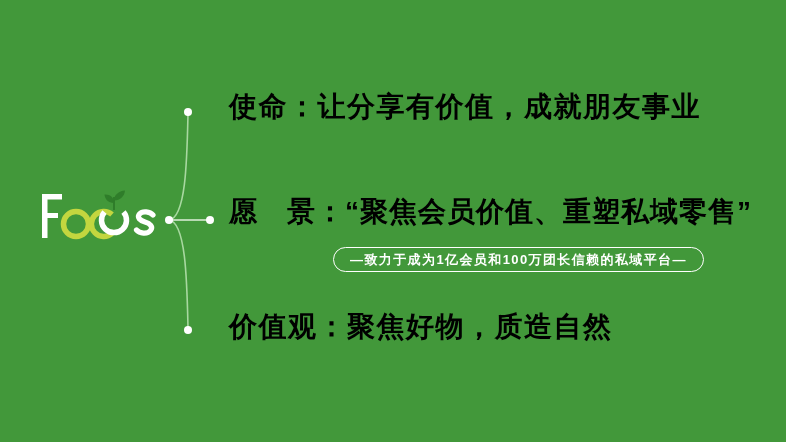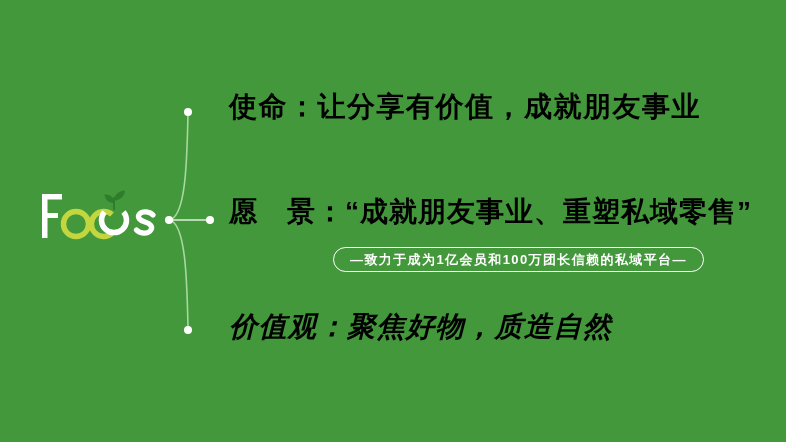--- a/index.html
+++ b/index.html
@@ -47,21 +47,21 @@
   .row-text {
     font-size: 28px;
     font-weight: bold;
     letter-spacing: 1.5px;
     line-height: 1;
     color: #000000;
     display: block;
   }
   .row-mission { left: 229px; top: 93px; }
   .row-vision  { left: 229px; top: 198px; }
-  .row-values  { left: 229px; top: 313px; font-style: italic; }
+  .row-values  { left: 229px; top: 313px; }
 
   .row-vision .row-text { letter-spacing: 1px; }
 
   
   .pill {
     position: absolute;
     left: 333px;
     top: 247px;
     height: 25px;
     padding: 0 16px;
@@ -126,21 +126,21 @@
       <circle cx="28" cy="12" r="4" fill="#ffffff"></circle>
       <circle cx="28" cy="230" r="4" fill="#ffffff"></circle>
     </svg>
   </div>
 
   <div class="row row-mission">
     <span class="row-text">使命：让分享有价值，成就朋友事业</span>
   </div>
 
   <div class="row row-vision">
-    <span class="row-text">愿　景：“成就朋友事业、重塑私域零售”</span>
+    <span class="row-text">愿　景：“聚焦会员价值、重塑私域零售”</span>
   </div>
 
   <div class="pill">
     <span class="pill-text">—致力于成为1亿会员和100万团长信赖的私域平台—</span>
   </div>
 
   <div class="row row-values">
     <span class="row-text">价值观：聚焦好物，质造自然</span>
   </div>
 

